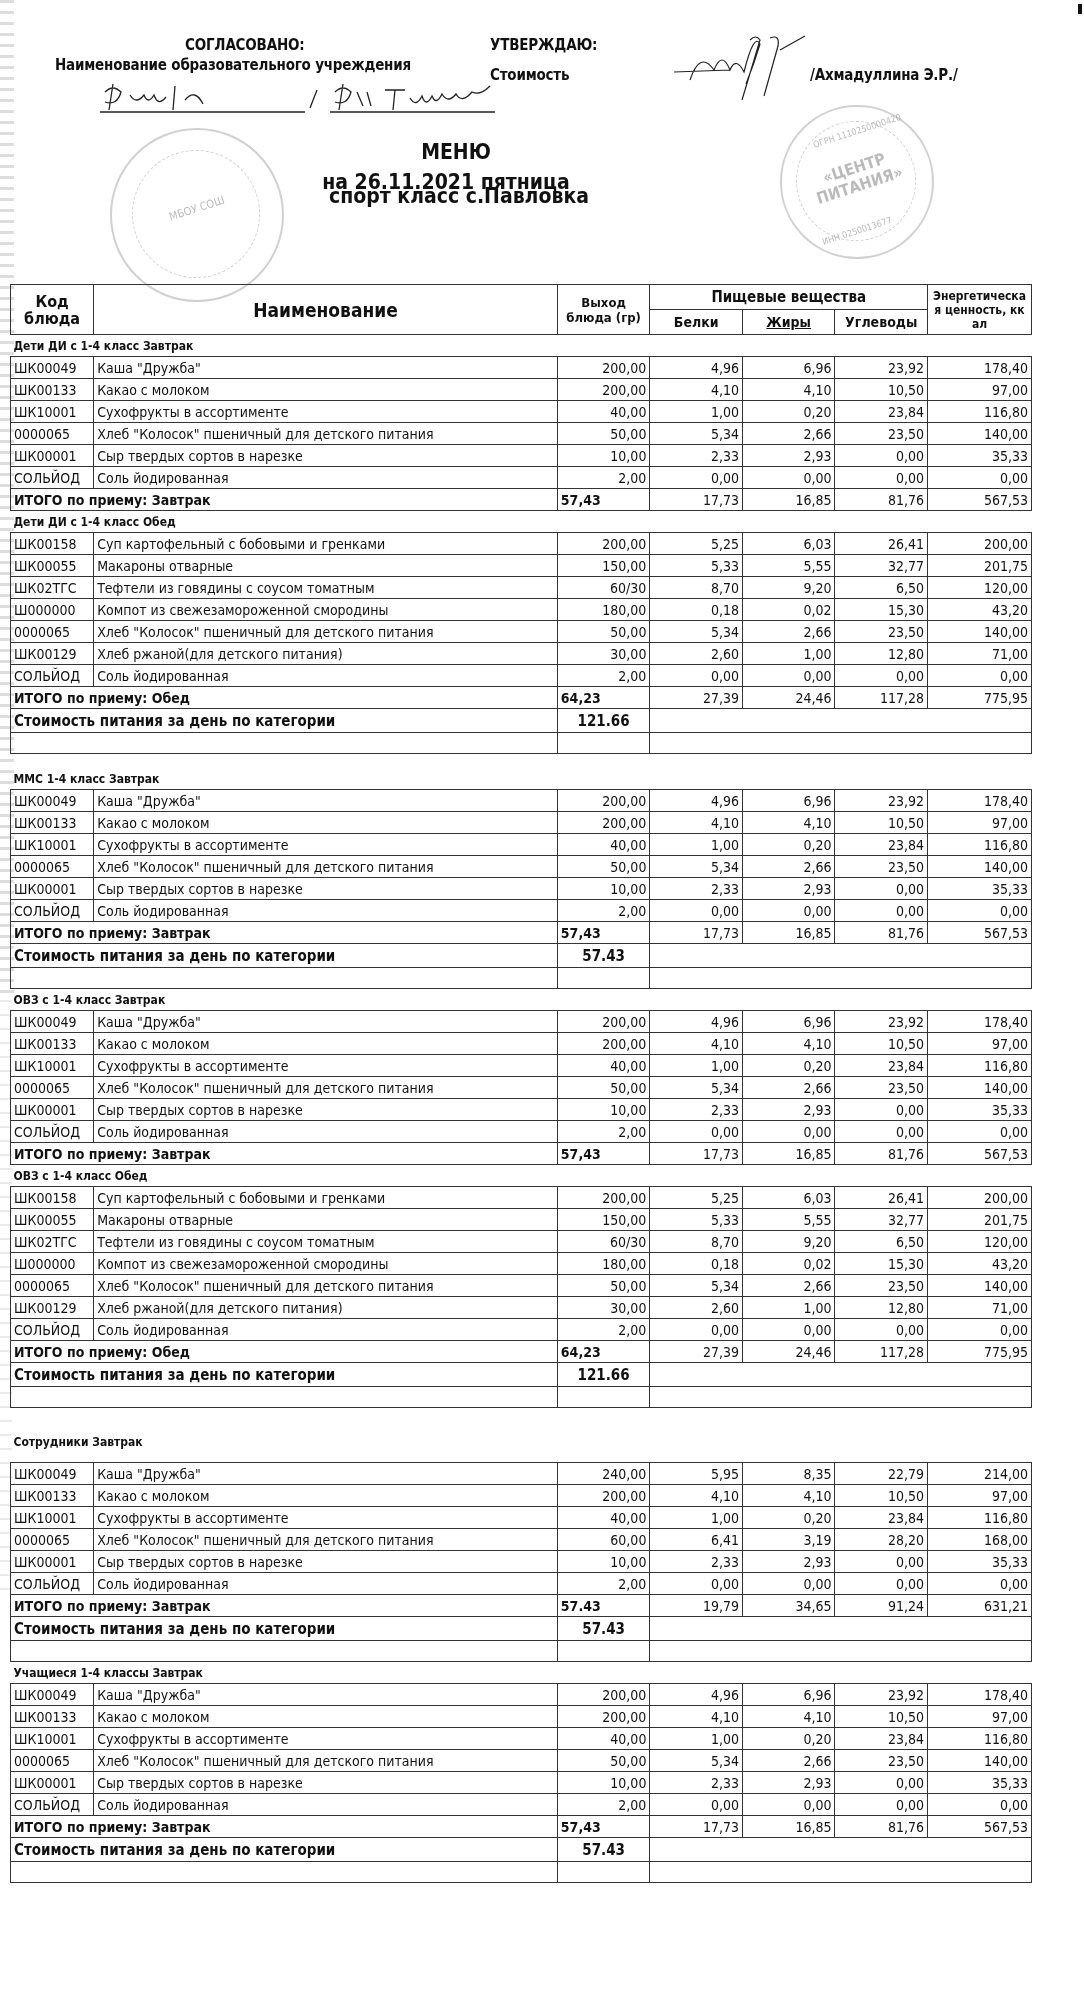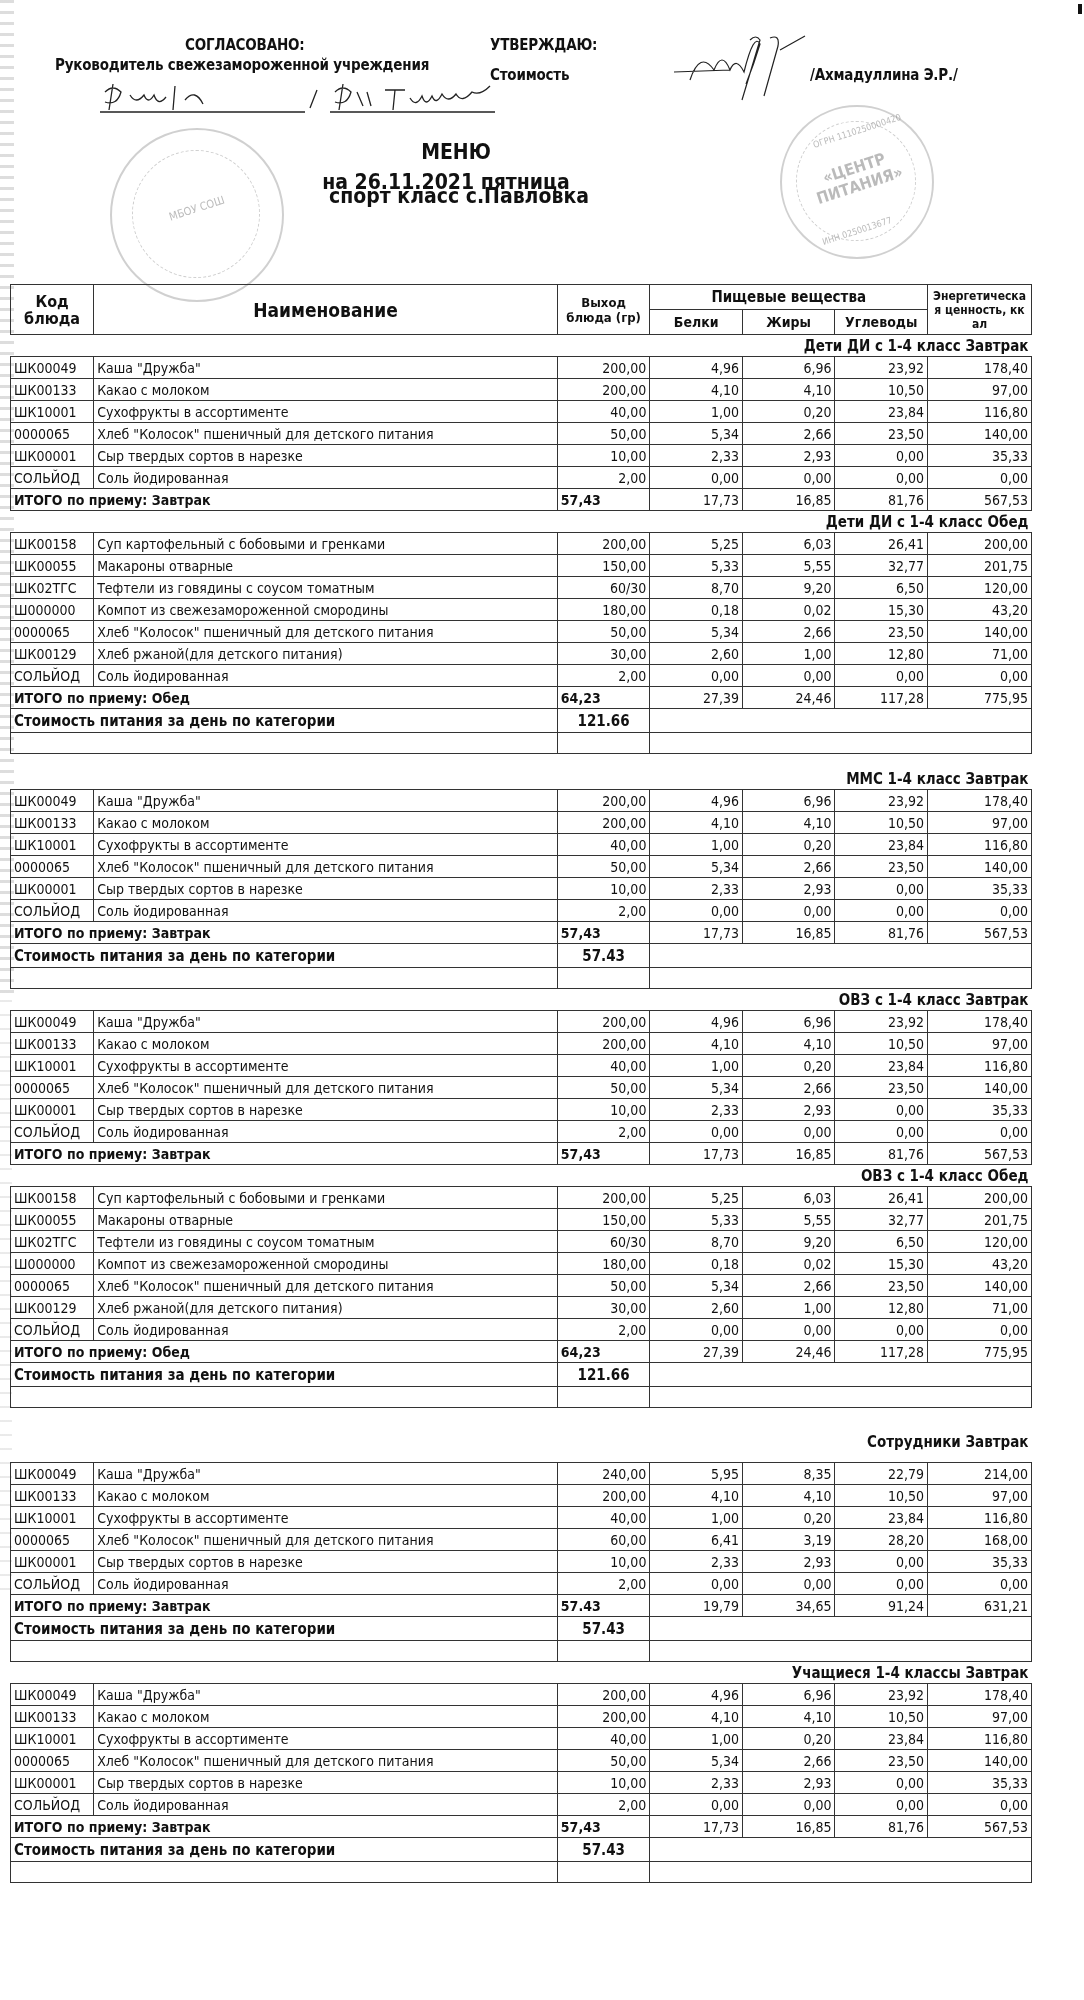--- a/index.html
+++ b/index.html
@@ -17,42 +17,42 @@
   .stamp-text { position:absolute; color:rgba(130,130,130,0.55); font-weight:bold; font-size:16px; text-align:center; line-height:18px; transform:rotate(-18deg); }
   .title { position:absolute; left:0; width:1072px; text-align:center; font-weight:bold; font-size:21px; }
   .title span { position:relative; left:-90px; }
 
   table.menu { position:absolute; left:10px; border-collapse:collapse; table-layout:fixed; width:1022px; font-size:14px;padding-left:48px; }
   table.menu td, table.menu th { border:1px solid #333; padding:0 3px; height:21px; overflow:hidden; white-space:nowrap; }
   table.menu th { font-weight:bold; }
   .c-code { width:80px; } .c-name { width:446px; } .c-out { width:89px; }
   .c-num { width:89px; } .c-kcal { width:100px; }
   td.num { text-align:right; }
-  td.section { border:none !important; text-align:right; font-weight:bold; font-size:15px; height:23px; }
+  td.section { border:none !important; text-align:left; font-weight:bold; font-size:12px; height:23px; }
   tr.total td { font-weight:normal; }
   tr.total td.lbl, tr.total td.out { font-weight:bold;margin-top:36px; }
   tr.cost td { height:23px; }
   tr.cost td.lbl, tr.cost td.out { font-weight:bold; font-size:15px; }
   tr.cost td.out { text-align:center; }
   tr.total td.out { text-align:left; }
   tr.blank td { height:20px; }
   tr.gap td { border:none !important; height:14px; }
   .hdr-big { font-size:19px; }
   .hdr-small { font-size:12px; line-height:14px; }
   .hdr-mid { font-size:13px; line-height:15px; }
 </style>
 </head>
 <body>
 
 <div class="scanstrip"></div>
 <div class="scanstrip2"></div>
 <div class="corner-mark"></div>
 
 <div class="hdr-text" style="left:185px; top:36px;">СОГЛАСОВАНО:</div>
-<div class="hdr-text" style="left:55px; top:56px;">Руководитель свежезамороженной учреждения</div>
+<div class="hdr-text" style="left:55px; top:56px;">Наименование образовательного учреждения</div>
 <svg class="sig" style="left:95px; top:80px;" width="420" height="40">
   <path d="M5 32 L210 32 M235 32 L400 32" stroke="#222" stroke-width="1.5" fill="none"></path>
   <path d="M10 12 q8 -8 16 0 q-4 14 -16 10 M18 4 L14 30 M35 15 q6 10 14 0 q4 10 10 0 q4 12 12 2 M80 6 L78 30 M90 20 q10 -12 18 4 M215 28 L222 10" stroke="#222" stroke-width="1.3" fill="none"></path>
   <path d="M240 12 q8 -8 16 0 q-4 14 -16 10 M248 4 L244 30 M262 12 l6 14 M272 12 l4 14 M290 10 L310 10 M300 10 L298 30 M315 18 q6 10 12 -2 q4 12 10 0 q4 10 10 -2 q6 10 14 0 q6 10 16 -2 q8 4 18 -6" stroke="#222" stroke-width="1.3" fill="none"></path>
 </svg>
 <div class="hdr-text" style="left:490px; top:36px;">УТВЕРЖДАЮ:</div>
 <div class="hdr-text" style="left:490px; top:66px;">Стоимость</div>
 <svg class="sig" style="left:670px; top:30px;" width="140" height="80">
   <path d="M4 42 L60 40 M20 50 q10 -30 24 -10 q8 -20 16 0 q6 -14 14 2 q10 -40 16 -28 q-6 20 -14 40 M80 10 q6 -6 10 0 l-18 60 M100 8 q10 -4 8 8 l-14 50 M110 20 L135 6" stroke="#222" stroke-width="1.2" fill="none"></path>
 </svg>
@@ -86,21 +86,21 @@
   <thead>
     <tr>
       <th rowspan="2" class="hdr-mid" style="font-size:16px; white-space:normal; line-height:17px;">Код блюда</th>
       <th rowspan="2" class="hdr-big">Наименование</th>
       <th rowspan="2" class="hdr-mid" style="white-space:normal;">Выход блюда (гр)</th>
       <th colspan="3" style="font-size:15px; height:24px;">Пищевые вещества</th>
       <th rowspan="2" class="hdr-small" style="white-space:normal; word-break:break-all;">Энергетическая ценность, ккал</th>
     </tr>
     <tr>
       <th style="font-size:14px; height:24px;">Белки</th>
-      <th style="font-size:14px;">Жиры</th>
+      <th style="font-size:14px;text-decoration:underline;">Жиры</th>
       <th style="font-size:14px;">Углеводы</th>
     </tr>
   </thead>
   <tbody id="menu-body">
       <tr>
         <td class="section" colspan="7">Дети ДИ с 1-4 класс Завтрак</td>
       </tr>
       <tr>
         <td>ШК00049</td>
         <td>Каша "Дружба"</td>

